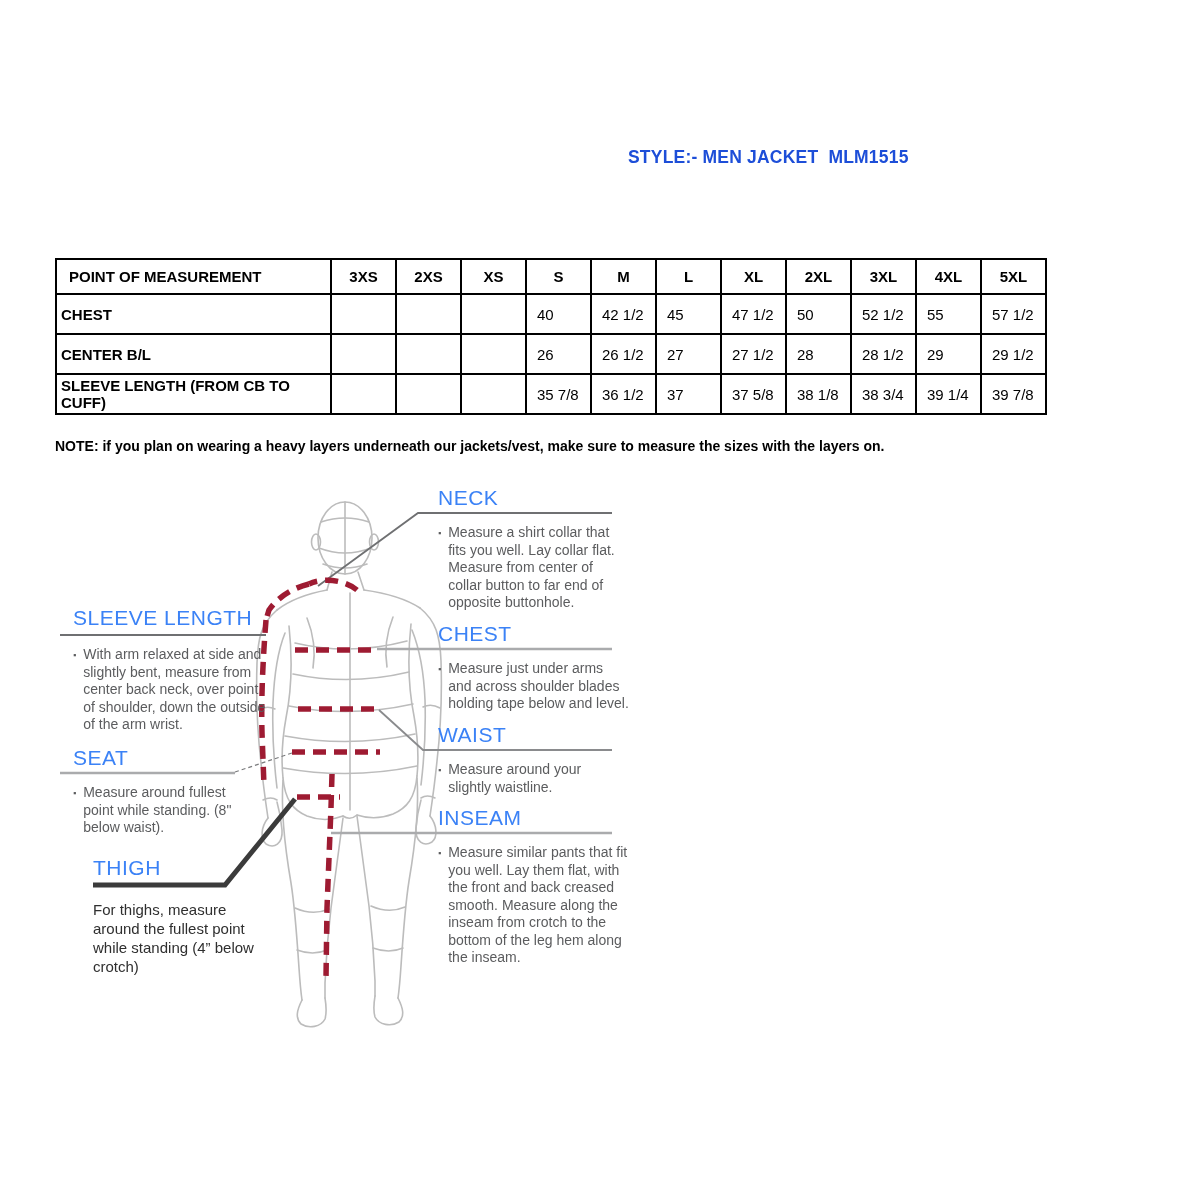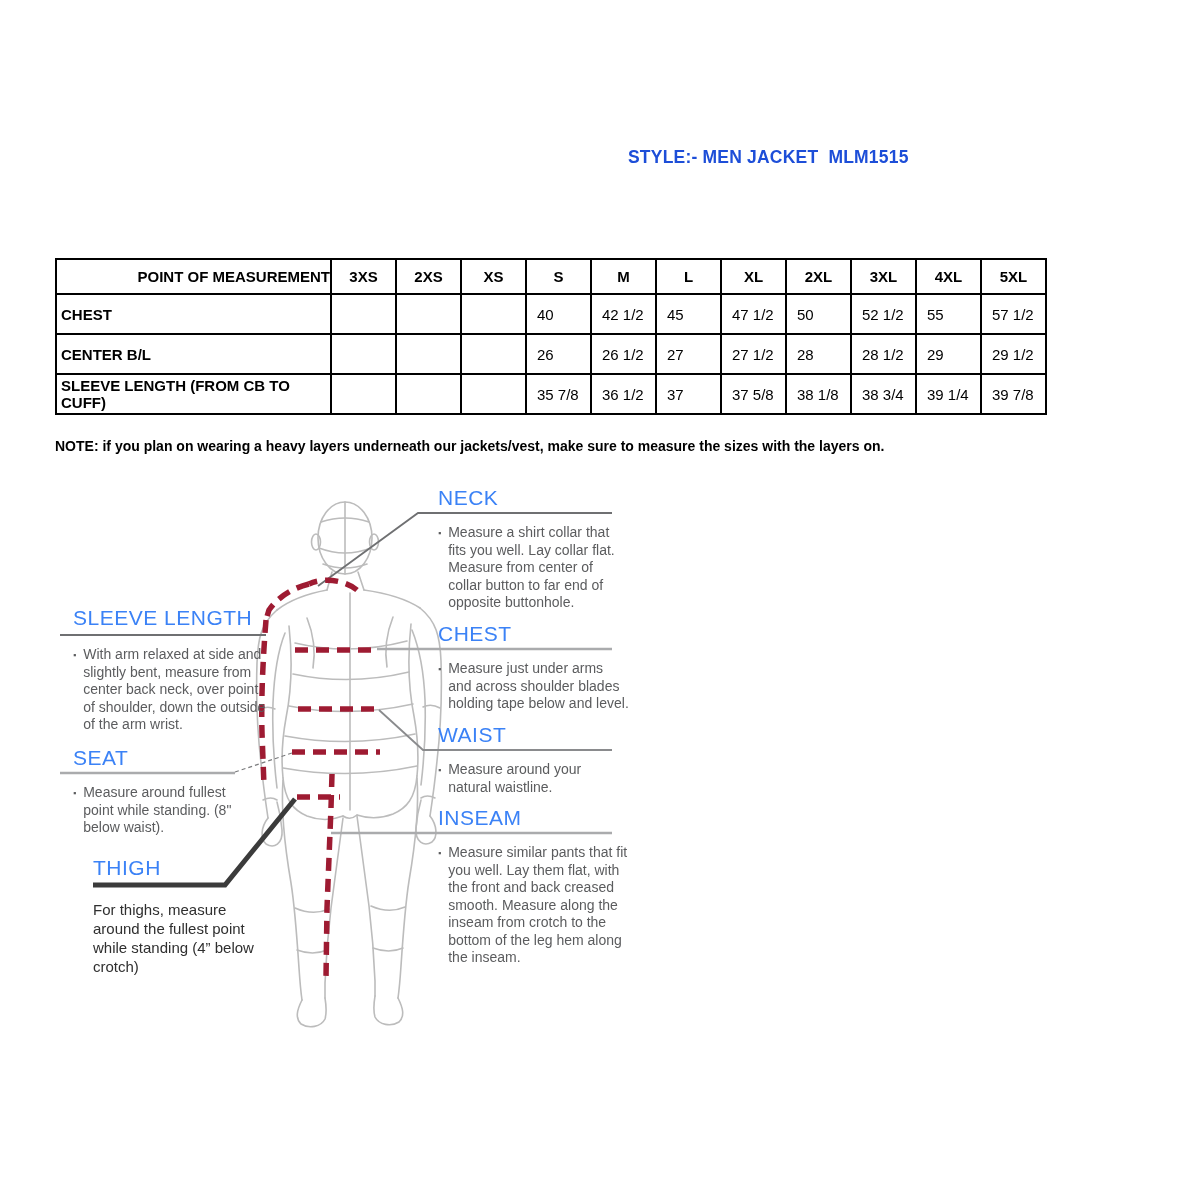--- a/index.html
+++ b/index.html
@@ -7,21 +7,21 @@
               font-family:"Liberation Sans", sans-serif; }
   .page { position:relative; width:1200px; height:1200px; background:#fff; }
 
   .title { position:absolute; left:628px; top:147px; font-size:17.5px; font-weight:bold;
            color:#1d4ed8; white-space:pre; letter-spacing:.2px; }
 
   table.size-table { position:absolute; left:55px; top:258px; width:990px;
                      border-collapse:collapse; table-layout:fixed; }
   table.size-table td, table.size-table th { border:2.4px solid #000; overflow:hidden; }
   table.size-table tr.hdr td { height:35px; font-weight:bold; font-size:15px; text-align:center; }
-  table.size-table tr.hdr td.pom { text-align:right; padding-left:20px; }
+  table.size-table tr.hdr td.pom { text-align:left; padding-left:12px; }
   table.size-table tr.data td { height:40px; font-size:15px; }
   table.size-table tr.data td.lbl { font-weight:bold; padding-left:4px; }
   table.size-table tr.data td.val { font-weight:normal; padding-left:10px; }
 
   .note { position:absolute; left:55px; top:438px; font-size:14px; font-weight:bold;
           color:#000000; white-space:nowrap; }
 
   .guide { position:absolute; left:55px; top:478px; width:600px; height:560px; }
   .guide svg { position:absolute; left:0; top:0; }
 
@@ -225,21 +225,21 @@
       <div class="gbody">
           <span class="bullet">▪</span>
         <span class="txt">Measure just under arms and across shoulder blades holding tape below and level.</span>
         </div>
     </div>
 
     <div class="gsec sec-waist">
       <div class="ghead">WAIST</div>
       <div class="gbody">
           <span class="bullet">▪</span>
-        <span class="txt">Measure around your natural waistline.</span>
+        <span class="txt">Measure around your slightly waistline.</span>
         </div>
     </div>
 
     <div class="gsec sec-inseam">
       <div class="ghead">INSEAM</div>
       <div class="gbody">
           <span class="bullet">▪</span>
         <span class="txt">Measure similar pants that fit you well. Lay them flat, with the front and back creased smooth. Measure along the inseam from crotch to the bottom of the leg hem along the inseam.</span>
         </div>
     </div>

